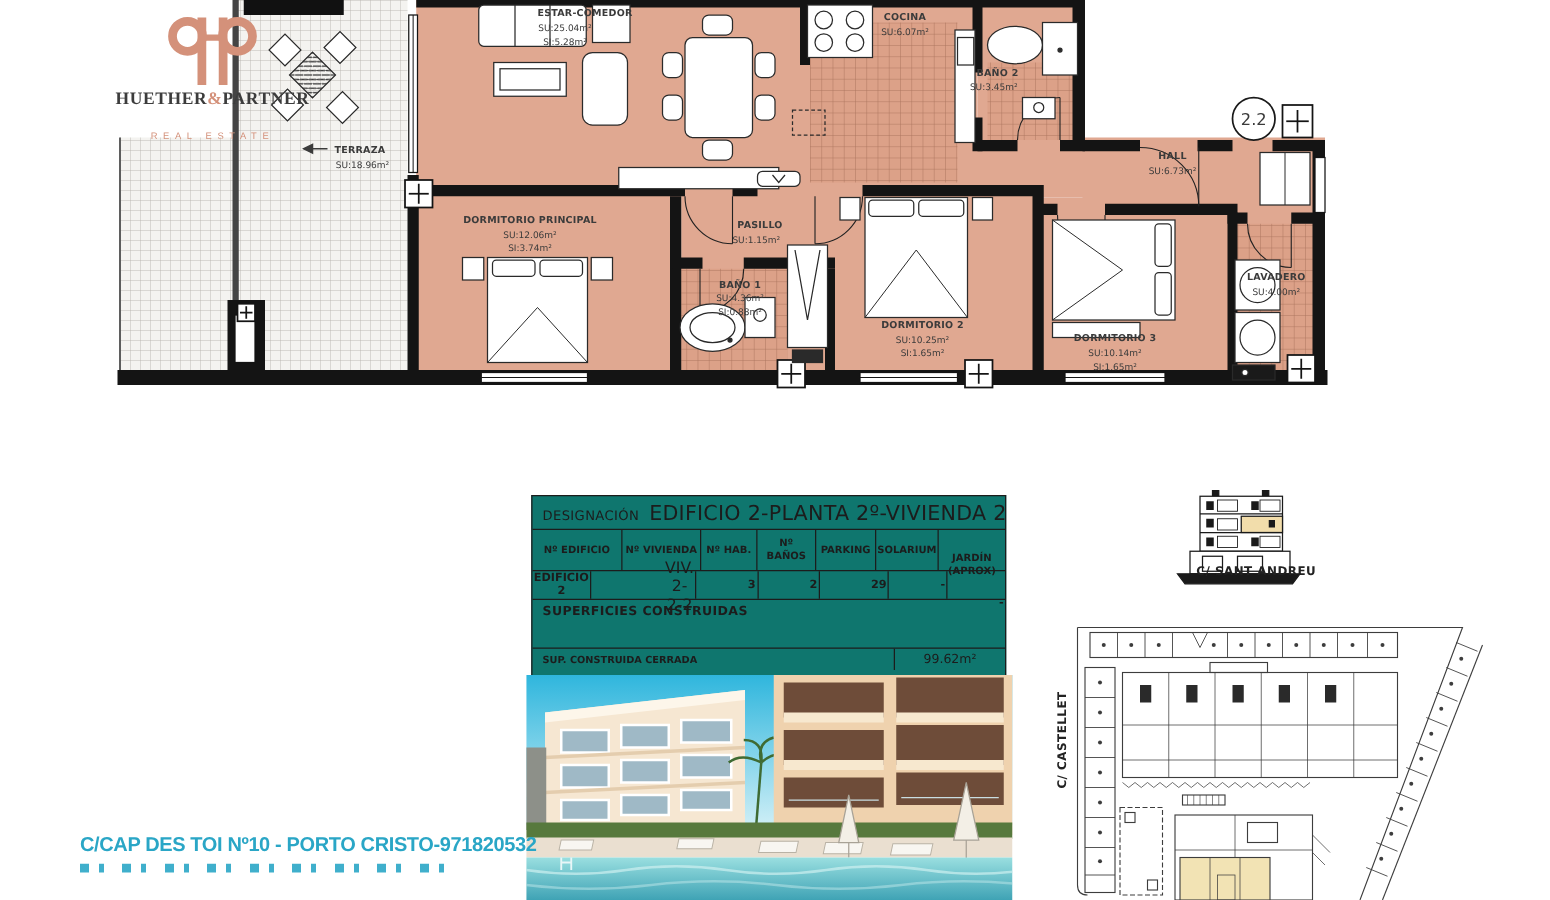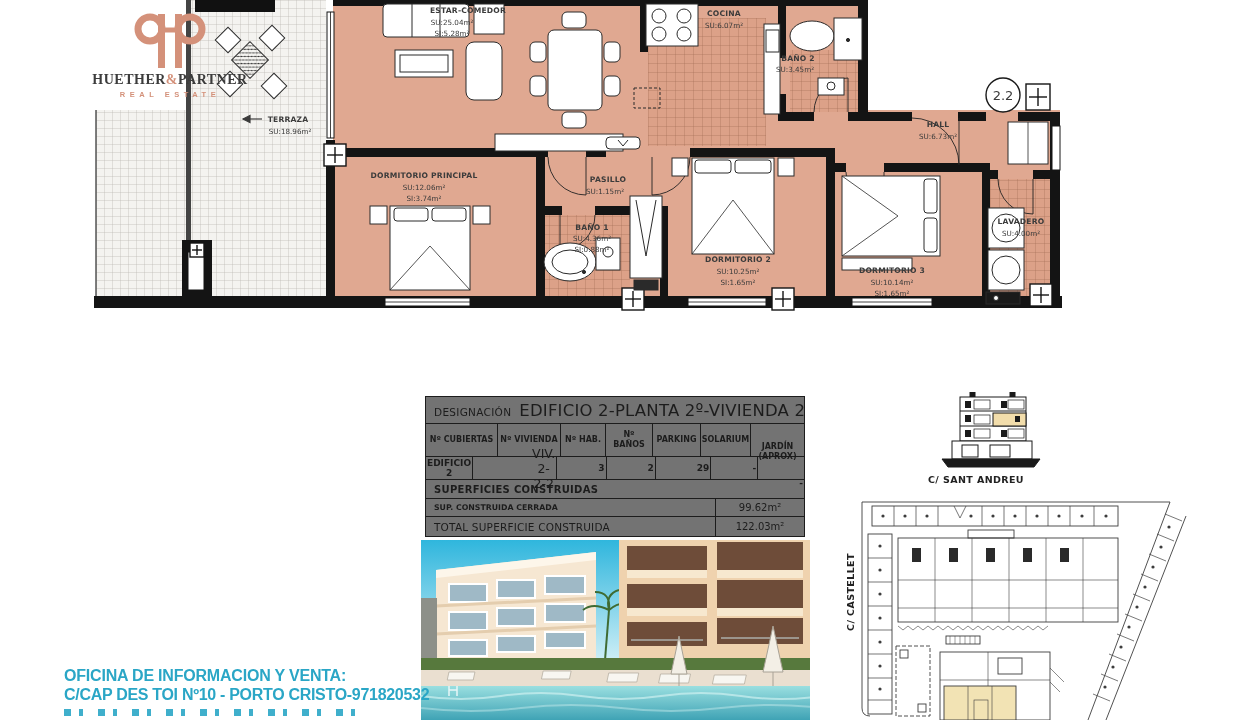--- a/index.html
+++ b/index.html
@@ -12,59 +12,59 @@
   
   #logo{left:70px;top:10px;width:200px;text-align:center;z-index:5;}
   #logo .mono{display:block;margin:0 auto;}
   #logo .wordmark{
     font-family:"Liberation Serif","DejaVu Serif",serif;
     font-size:14px;font-weight:700;color:#3c3c3c;letter-spacing:.5px;white-space:nowrap;
   }
   #logo .wordmark .amp{color:#d4917a;}
   #logo .tagline{
     font-family:"Liberation Sans",sans-serif;
-    font-size:7.5px;font-weight:700;color:#d4917a;letter-spacing:4.5px;margin-top:2px;
+    font-size:7.5px;font-weight:400;color:#d4917a;letter-spacing:4.5px;margin-top:16px;
   }
 
   
   text.rl{font-family:"DejaVu Sans",sans-serif;fill:#3b3b3b;text-anchor:middle;}
   text.rn{font-size:7.6px;font-weight:700;letter-spacing:.2px;}
   text.rm{font-size:7.2px;}
 
   
-  #spec{left:425px;top:396px;width:380px;border:1.6px solid #1c1c1c;background:#737373;
+  #spec{left:425px;top:396px;width:380px;border:1.6px solid #1c1c1c;background:#0f766e;
         font-family:"DejaVu Sans",sans-serif;color:#1c1c1c;box-sizing:border-box;}
   #spec .row{display:flex;border-top:1px solid #1c1c1c;box-sizing:border-box;}
   #spec .row:first-child{border-top:none;}
   #spec .ttl{align-items:baseline;padding:4px 8px 3px;gap:8px;}
   #spec .ttl .sm{font-size:10.5px;letter-spacing:.3px;}
   #spec .ttl .bg{font-size:16.5px;letter-spacing:.2px;white-space:nowrap;}
   #spec .hcell,#spec .vcell{
     display:flex;align-items:center;justify-content:center;text-align:center;
     border-right:1px solid #1c1c1c;box-sizing:border-box;padding:2px 1px;
   }
   #spec .hcell:last-child,#spec .vcell:last-child{border-right:none;}
   #spec .hrow{height:33px;}
   #spec .hcell{font-size:8px;font-weight:600;line-height:1.25;}
   #spec .vrow{height:23px;gap:40px;}
   #spec .vcell{font-size:9px;font-weight:600;}
   #spec .vcell.big{font-size:12.5px;font-weight:400;margin-left:18px;}
   #spec .c0{width:72px;} #spec .c1{width:63px;} #spec .c2{width:45px;}
   #spec .c3{width:47px;} #spec .c4{width:48px;} #spec .c5{width:50px;} #spec .c6{flex:1;margin-top:24px;}
   #spec .surtitle{font-size:10px;font-weight:600;letter-spacing:.3px;padding:4px 8px 3px;}
-  #spec .srow{height:18px;}
+  #spec .srow{height:18px;margin-top:20px;}
   #spec .slabel{flex:1;display:flex;align-items:center;padding:0 8px;font-size:7.8px;font-weight:600;
                 border-right:1px solid #1c1c1c;box-sizing:border-box;}
   #spec .sval{width:88px;display:flex;align-items:center;justify-content:center;font-size:10px;}
   #spec .srow.total{height:20px;}
   #spec .srow.total .slabel{font-size:10.5px;font-weight:400;letter-spacing:.2px;}
   #spec .srow.total .sval{font-size:10px;}
 
   
-  #street-top{left:928px;top:474px;width:125px;text-align:left;
+  #street-top{left:928px;top:452px;width:125px;text-align:right;
     font-size:9.5px;font-weight:700;color:#222;letter-spacing:.4px;white-space:nowrap;}
   #street-left{left:792px;top:585px;width:120px;height:14px;text-align:center;
     font-size:9.5px;font-weight:700;color:#222;letter-spacing:.4px;
     transform:rotate(-90deg);white-space:nowrap;}
 
   
   #office{left:64px;top:667px;color:#2aa6c6;font-family:"Liberation Sans",sans-serif;
           font-weight:700;transform-origin:left top;}
   #office .l1{font-size:16px;letter-spacing:-0.2px;}
   #office .l2{font-size:16px;letter-spacing:-0.3px;margin-top:1px;white-space:nowrap;}
@@ -379,21 +379,21 @@
   <div class="wordmark"><span>HUETHER</span><span class="amp">&amp;</span><span>PARTNER</span></div>
   <div class="tagline">REAL ESTATE</div>
 </div>
 
 <div class="abs" id="spec">
   <div class="row ttl">
     <span class="sm">DESIGNACIÓN</span>
     <span class="bg">EDIFICIO 2-PLANTA 2º-VIVIENDA 2</span>
   </div>
   <div class="row hrow">
-    <div class="hcell c0">Nº CUBIERTAS</div>
+    <div class="hcell c0">Nº EDIFICIO</div>
     <div class="hcell c1">Nº VIVIENDA</div>
     <div class="hcell c2">Nº HAB.</div>
     <div class="hcell c3">Nº BAÑOS</div>
     <div class="hcell c4">PARKING</div>
     <div class="hcell c5">SOLARIUM</div>
     <div class="hcell c6">JARDÍN (APROX)</div>
   </div>
   <div class="row vrow">
     <div class="vcell c0">EDIFICIO 2</div>
     <div class="vcell c1 big">VIV. 2-2-2</div>
@@ -656,16 +656,15 @@
     <rect x="106" y="196" width="72" height="34" fill="#f2e3b4"></rect>
     <line x1="130" y1="196" x2="130" y2="230" stroke-width="0.6"></line>
     <line x1="154" y1="196" x2="154" y2="230" stroke-width="0.6"></line>
     <rect x="136" y="210" width="14" height="20" stroke-width="0.6"></rect>
   </g>
 </svg>
 
 <div class="abs" id="street-left">C/ CASTELLET</div>
 
 <div class="abs" id="office">
-  <div class="l1">OFICINA DE INFORMACION Y VENTA:</div>
   <div class="l2">C/CAP DES TOI Nº10 - PORTO CRISTO-971820532</div>
   <div class="cut"></div>
 </div>
 
 </body></html>

